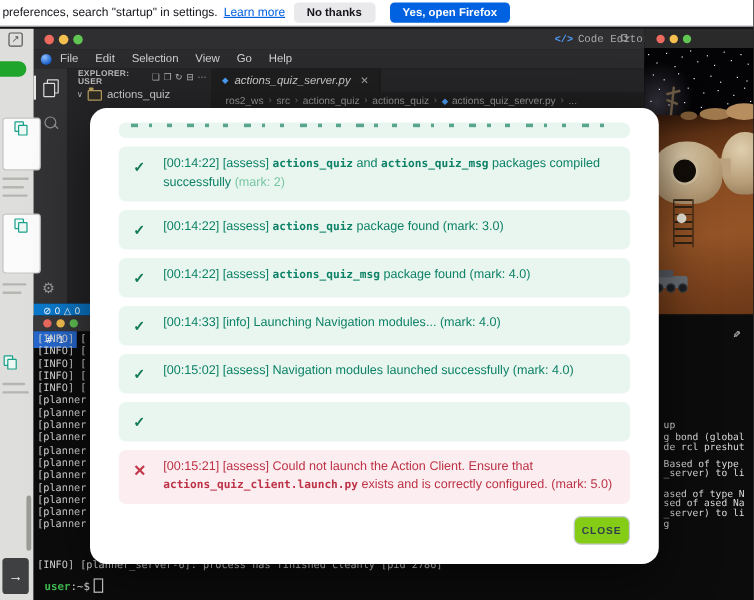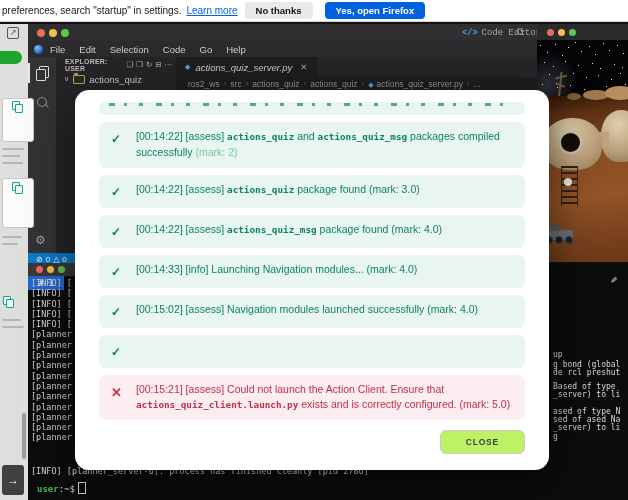--- a/index.html
+++ b/index.html
@@ -147,22 +147,22 @@
   .row.success .row-icon{color:#157a58;}
   .row.error .row-icon{color:#c23648;font-size:13px;}
   .row-text{flex:1;}
   .row-text .mono{font-family:"DejaVu Sans Mono",monospace;font-size:9.3px;font-weight:bold;}
   .row-text .light{color:#79c6a5;}
   .row.clipped{height:13px;padding:0;background:#e9f6f0;position:relative;overflow:hidden;}
   .clip-marks{position:absolute;left:10px;right:10px;top:1px;height:3px;opacity:.75;
     background:repeating-linear-gradient(90deg,#2a8a6e 0 6px,transparent 6px 15px,#2a8a6e 15px 18px,
       transparent 18px 30px,#2a8a6e 30px 34px,transparent 34px 47px);}
   .modal-footer{margin-top:10px;text-align:right;}
-  .close-btn{display:inline-block;background:#bef264;border:1px solid #c6cbd2;border-radius:6px;
-    padding:6px 25px;font-size:8.5px;font-weight:bold;color:#33414f;letter-spacing:.8px;cursor:pointer;}
+  .close-btn{display:inline-block;background:#84cc16;border:1px solid #c6cbd2;border-radius:6px;
+    padding:6px 6px;font-size:8.5px;font-weight:bold;color:#33414f;letter-spacing:.8px;cursor:pointer;}
 </style>
 </head>
 <body>
 
 <div class="screen">
 
   <div class="notif-bar">
     <span class="notif-msg">preferences, search "startup" in settings.</span>
     <span class="notif-link">Learn more</span>
     <span class="btn-secondary">No thanks</span>
@@ -195,21 +195,21 @@
         <div class="light y"></div>
         <div class="light g"></div>
       </div>
       <div class="ed-title">
         <span class="logo">&lt;/&gt;</span><span>Code Editor</span>
       </div>
       <span class="sync-icon">⟳</span>
     </div>
     <div class="menubar">
       <div class="app-orb"></div>
-      <span><span class="menu-item">File</span><span class="menu-item">Edit</span><span class="menu-item">Selection</span><span class="menu-item">Code</span><span class="menu-item">Go</span><span class="menu-item">Help</span></span>
+      <span><span class="menu-item">File</span><span class="menu-item">Edit</span><span class="menu-item">Selection</span><span class="menu-item">View</span><span class="menu-item">Go</span><span class="menu-item">Help</span></span>
     </div>
     <div class="ed-body">
       <div class="activity-bar">
         <div class="act-indicator"></div>
         <div class="act-files"></div>
         <div class="act-search"></div>
         <div class="act-gear">⚙</div>
       </div>
       <div class="explorer">
         <div class="exp-header">

